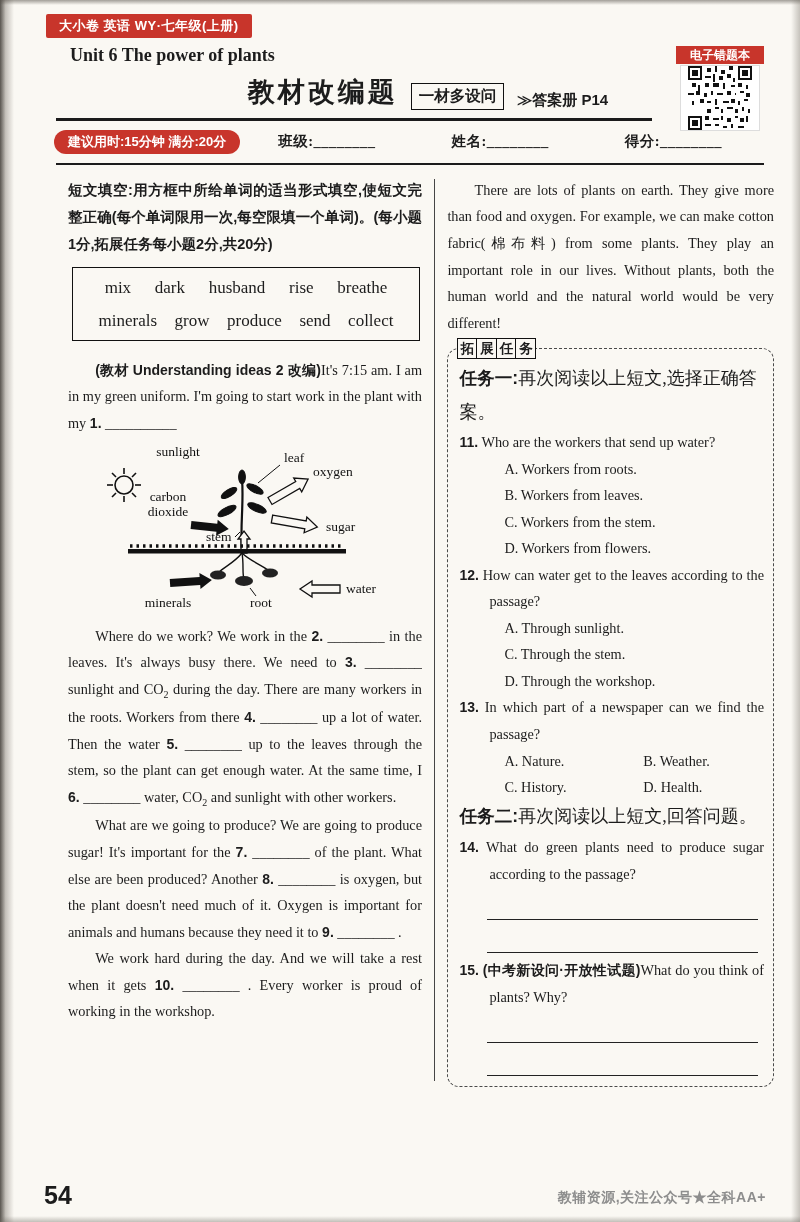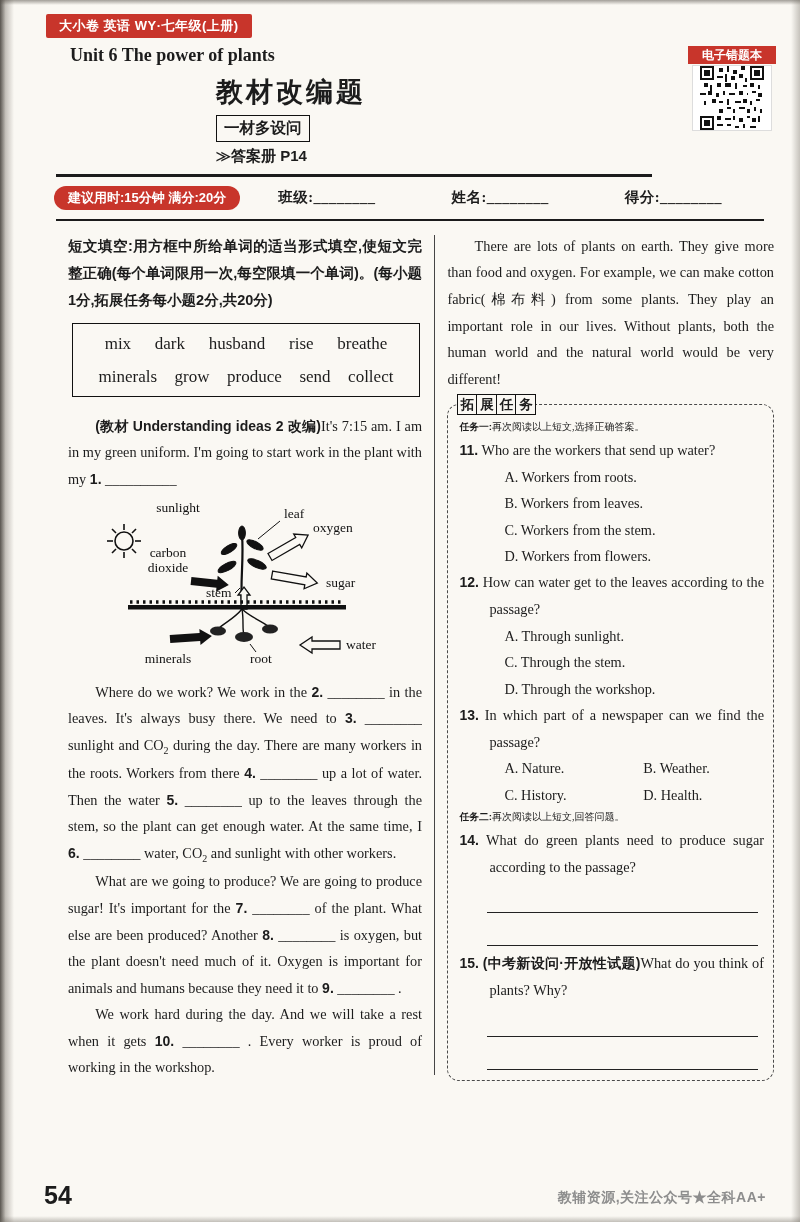--- a/index.html
+++ b/index.html
@@ -25,26 +25,26 @@
   .edge-bottom { position:absolute; left:0; bottom:0; right:0; height:6px; z-index:8;
     background:linear-gradient(0deg, rgba(110,105,97,.4), rgba(250,248,243,0)); pointer-events:none;}
 
   header { position:relative; padding:14px 30px 0 46px; }
   .series-badge {
     display:inline-block; background:var(--accent-red,#c8352b); color:#fff;
     font-family:"Liberation Sans",sans-serif; font-weight:bold; font-size:13px;
     padding:3px 13px; border-radius:2px; letter-spacing:.5px;
   }
   .unit-title { font-size:18px; font-weight:bold; margin:7px 0 0 24px; font-family:"Liberation Serif",serif; }
-  .title-row { display:flex; align-items:flex-start; justify-content:center; gap:5px; margin:8px 130px 8px 170px;flex-direction:column; }
+  .title-row { display:flex; align-items:flex-end; justify-content:center; gap:13px; margin:8px 130px 8px 170px; }
   .main-title { font-family:"Liberation Sans",sans-serif; font-weight:900; font-size:27px; letter-spacing:3px; white-space:nowrap; }
   .sub-title-box { border:1.6px solid #111; padding:2px 7px; font-size:15.5px; font-weight:bold;
     font-family:"Liberation Sans",sans-serif; white-space:nowrap; }
   .answer-ref { font-size:15px; font-weight:bold; font-family:"Liberation Sans",sans-serif; white-space:nowrap; }
-  .qr-block { position:absolute; top:46px; right:24px; width:88px; text-align:center; z-index:6; }
+  .qr-block { position:absolute; top:46px; right:36px; width:88px; text-align:center; z-index:6; }
   .qr-label { background:var(--accent-red,#c8352b); color:#fff; font:bold 12px/1.5 "Liberation Sans",sans-serif; }
   .qr-code { background:#fff; display:block; margin:1px auto 0; border:1px solid #ddd; }
   .rule-thick { height:2.6px; background:#1b1b1b; margin:8px 118px 0 10px; }
   .rule-thin  { height:1.4px; background:#1b1b1b; margin:1px 6px 0 10px; }
   .info-row { display:flex; align-items:center; padding:9px 10px 8px 8px; }
   .time-pill { background:var(--accent-red,#c8352b); color:#fff; font:bold 13px/1.6 "Liberation Sans",sans-serif;
     padding:2px 14px; border-radius:14px; white-space:nowrap; }
   .fill-fields { flex:1; display:flex; justify-content:space-around; }
   .fill-field { font-weight:bold; font-size:14.5px; letter-spacing:.5px; }
 
@@ -65,21 +65,21 @@
   .plant-diagram { display:block; margin:4px auto 4px 4px; }
   .dt { font-family:"Liberation Serif",serif; font-size:13.5px; fill:#111; }
   .arrow-outline { fill:#faf8f3; stroke:#111; stroke-width:1.3; }
   .arrow-fill { fill:#111; }
 
   .task-box { border:1.6px dashed #4a4a4a; border-radius:12px; margin-top:12px;
     padding:13px 9px 10px 11px; position:relative; }
   .task-label { position:absolute; top:-11px; left:10px; display:flex; }
   .task-label span { width:21px; height:21px; border:1.5px solid #111; background:var(--page-bg,#faf8f3);
     font:bold 13.5px/19px "Liberation Sans",sans-serif; text-align:center; margin-left:-1.5px; }
-  .task-line { font-size:10px; line-height:1.85; }
+  .task-line { font-size:18px; line-height:1.85; }
   .q { font-size:14.3px; line-height:1.85; padding-left:30px; text-indent:-30px; text-align:justify; }
   .opt { font-size:14.3px; line-height:1.85; padding-left:45px; }
   .opt-grid { display:grid; grid-template-columns:1.15fr 1fr; padding-left:45px;
     font-size:14.3px; line-height:1.85; }
   .blank { height:33px; border-bottom:1.3px solid #222; margin:0 6px 0 28px; }
 
   .page-footer { position:absolute; left:0; right:0; bottom:14px; display:flex;
     align-items:flex-end; padding:0 34px 0 44px;gap:8px; }
   .page-num { font:bold 25px/1 "Liberation Sans",sans-serif; }
   .promo { margin-left:auto; color:var(--footer-gray,#8d8d8d);

